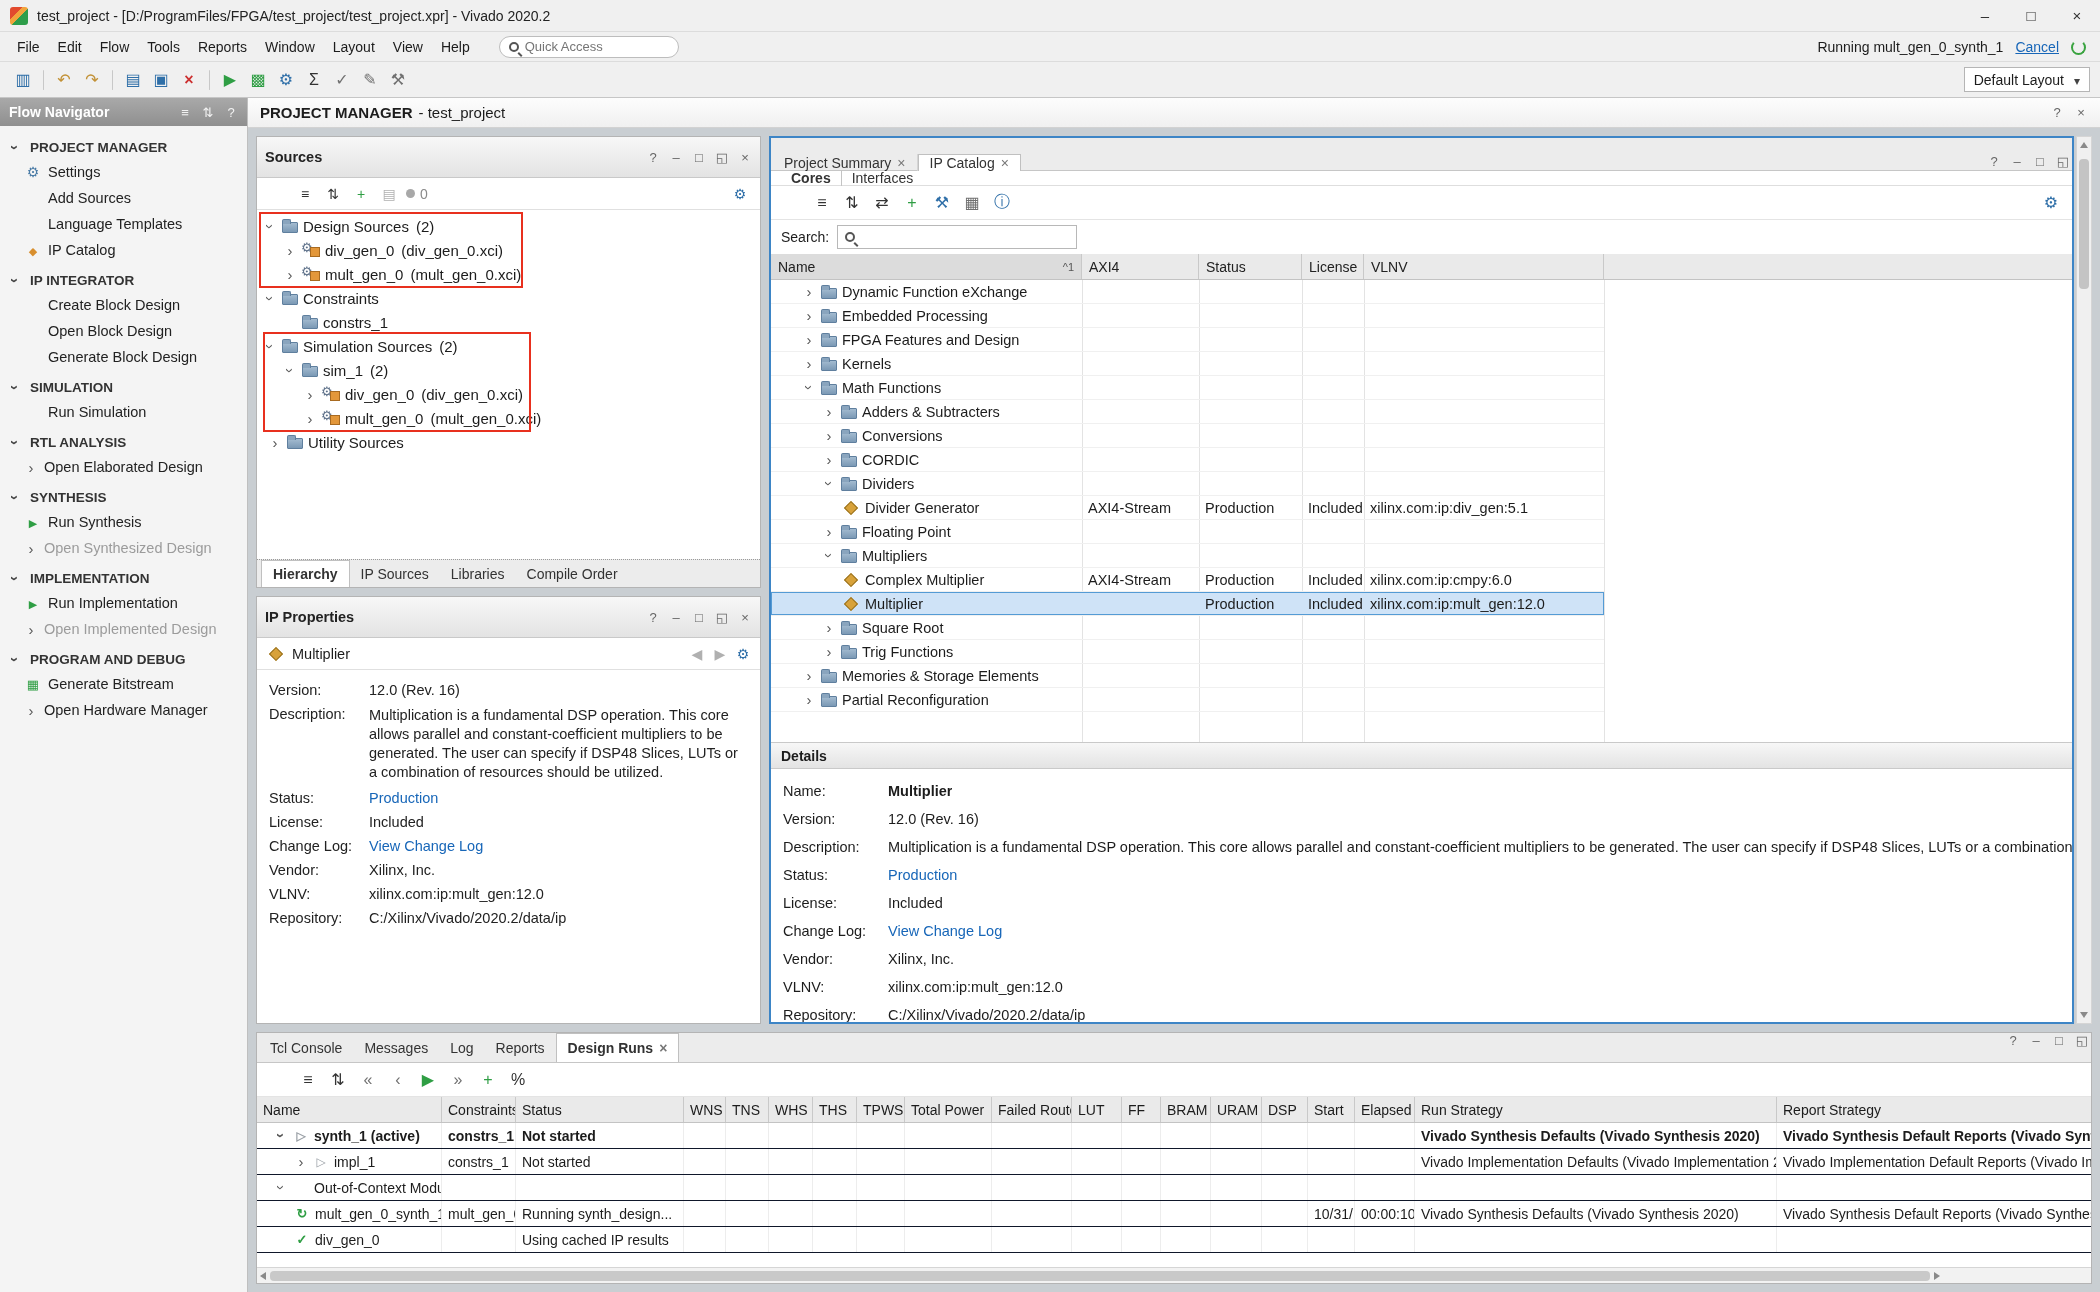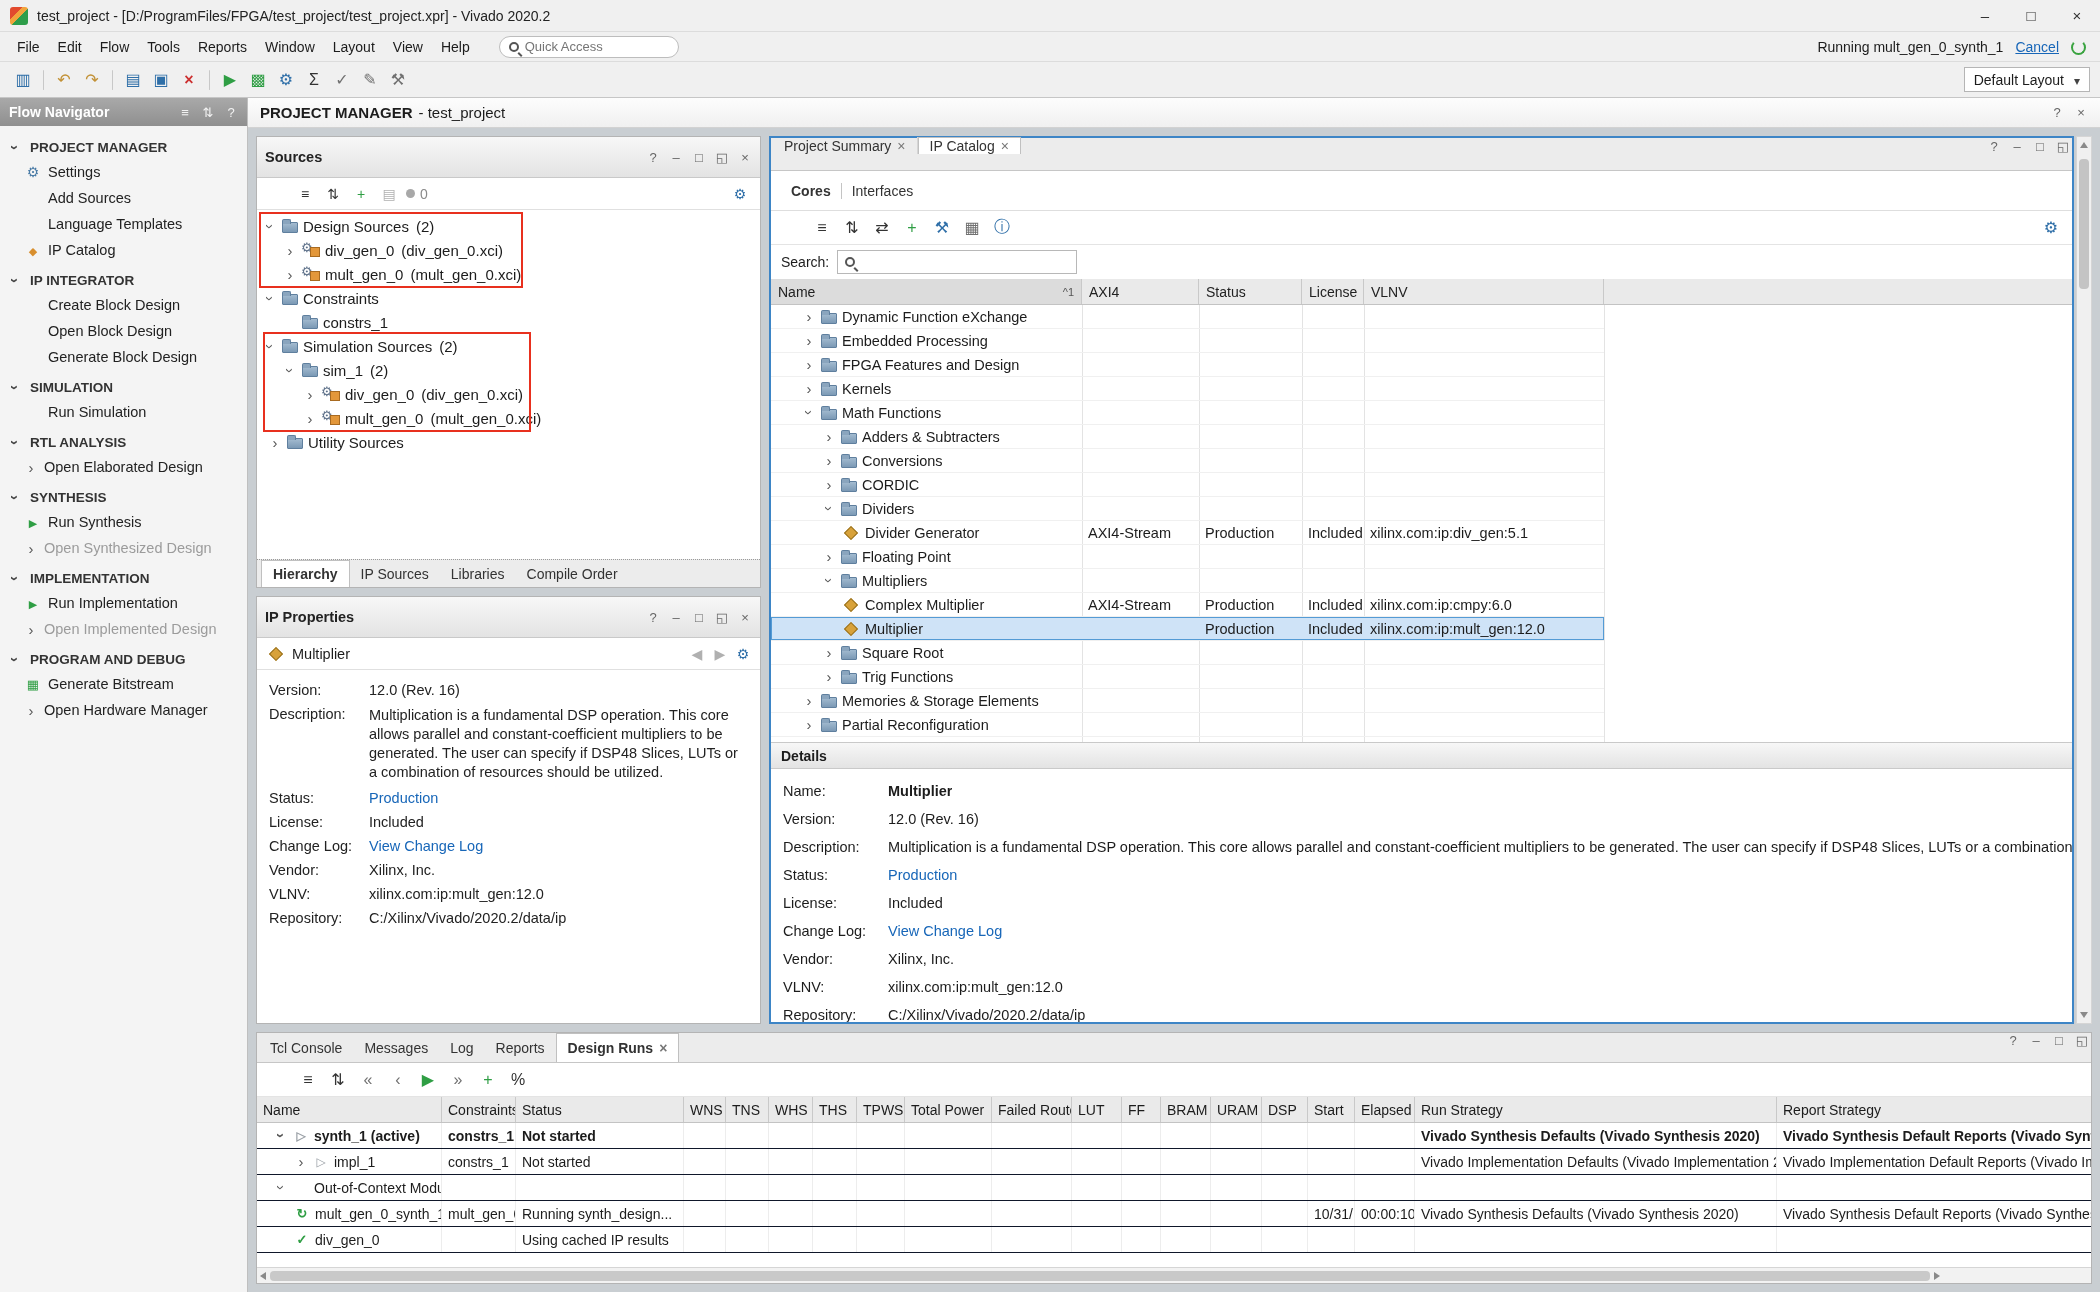--- a/index.html
+++ b/index.html
@@ -114,25 +114,25 @@
   .prop-fields{padding:12px 0 0 12px;overflow:hidden;flex:1}
   .prop-row{display:flex;margin-bottom:8px;font-size:14.5px}
   .prop-label{width:100px;flex:none;color:#222}
   .prop-value{color:#222}
   .prop-value.wrap{width:372px;line-height:19px;white-space:normal}
   .prop-value.link{color:#1766b8}
 
   
   .right-area{flex:1;display:flex;min-width:0;gap:2px}
   .right-panel{flex:1;border:2px solid #3d85c6;background:#fff;display:flex;flex-direction:column;min-width:0}
-  .cat-tabs{height:30px;background:#ececec;border-bottom:1px solid #c6c6c6;display:flex;align-items:flex-end;padding:16px 2px;flex:none}
+  .cat-tabs{height:30px;background:#ececec;border-bottom:1px solid #c6c6c6;display:flex;align-items:flex-start;padding:16px 2px;flex:none}
   .cat-tabs .tab{border-right:1px solid #d5d5d5}
   .cat-tabs .tab.active{border:1px solid #c0c0c0;border-bottom:none;font-weight:normal}
   .cat-tabs .hd-icons{align-items:center}
-  .subnav{height:40px;border-bottom:1px solid #dedede;display:flex;align-items:center;padding:0 10px;flex:none}
+  .subnav{height:15px;border-bottom:1px solid #dedede;display:flex;align-items:center;padding:0 10px;flex:none}
   .subnav-item{padding:0 10px;font-size:14px;color:#333}
   .subnav-item.active{font-weight:bold}
   .subnav-item + .subnav-item{border-left:1px solid #c4c4c4}
   .cat-toolbar{height:34px;border-bottom:1px solid #e4e4e4;display:flex;align-items:center;padding:0 8px;gap:4px;flex:none}
   .search-row{height:34px;display:flex;align-items:center;padding:0 10px;gap:8px;flex:none}
   .search-label{font-size:14px}
   .search-box{width:240px;height:24px;border:1px solid #b8b8b8;background:#fff;display:flex;align-items:center;gap:6px;padding:0 7px}
   .search-box input{border:none;outline:none;flex:1;font-size:13px;font-family:"Liberation Sans",sans-serif}
   .cat-header{height:26px;background:#eaeaea;border-bottom:1px solid #c3c3c3;display:flex;flex:none;align-items:stretch;font-size:14px}
   .cat-h{display:flex;align-items:center;padding:0 7px;border-right:1px solid #c9c9c9;color:#222}

